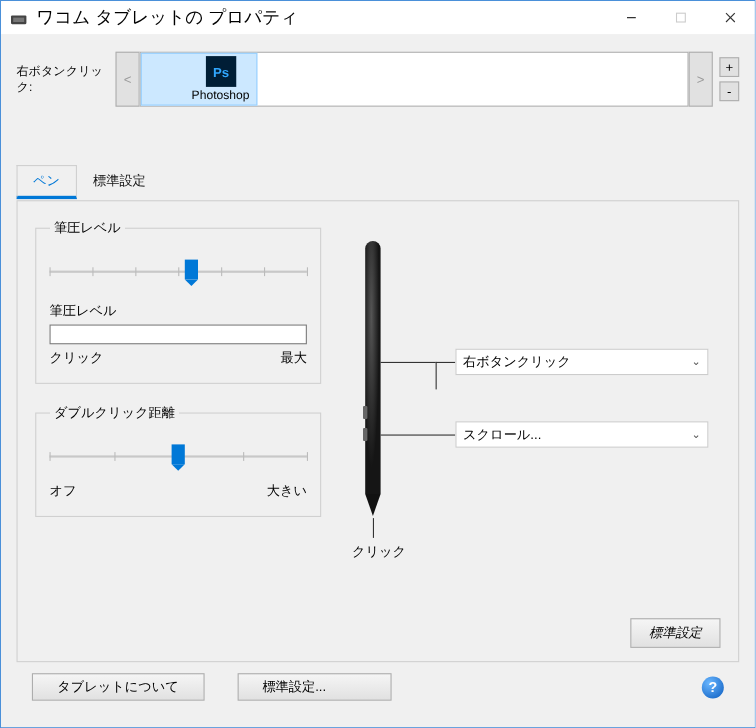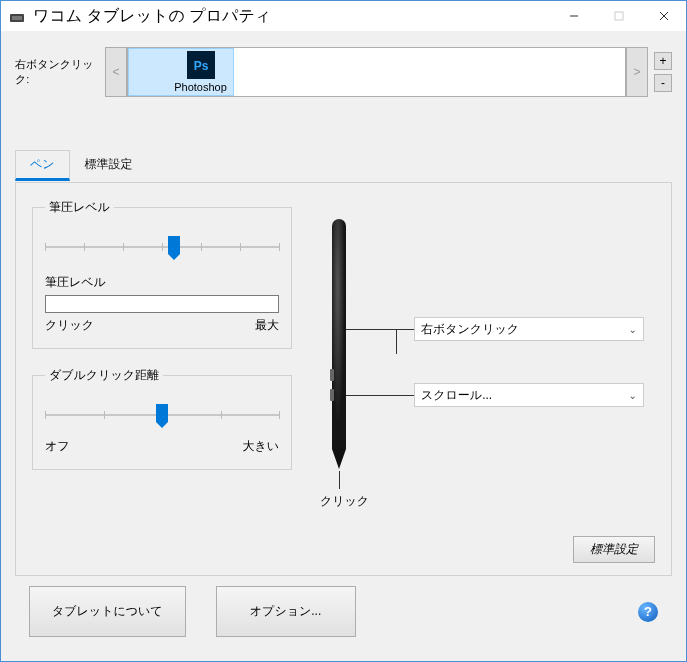--- a/index.html
+++ b/index.html
@@ -46,21 +46,21 @@
   .pen-tip { width:0;height:0; border-left:7px solid transparent; border-right:7px solid transparent; border-top:20px solid #111; margin:0 auto;}
   .pen-btn-mark { position:absolute; left:-2px; width:4px; height:12px; background:#666; border-radius:1px;}
   .conn-line { position:absolute; border-color:#333; }
   .h-line { border-top:1px solid #333; height:0;}
   .v-line { border-left:1px solid #333; width:0;}
   .dropdown { position:absolute; display:flex; align-items:center; background:#fff; border:1px solid #ccc; height:24px; padding:0 6px; font-size:12px; width:230px;}
   .dropdown .chev { margin-left:auto; font-size:10px; color:#555;}
   .click-label { position:absolute; font-size:12px;}
   .default-row { text-align:right; padding: 6px 16px 12px; font-style: italic;}
   .bottom-bar { display:flex; align-items:center; padding:10px 14px 14px; gap:30px; background:#f0f0f0;}
-  .bottom-bar .btn { padding:16px 22px; min-width:140px; text-align:center;}
+  .bottom-bar .btn { padding:3px 22px; min-width:140px; text-align:left;}
   .help-icon { margin-left:auto; width:20px; height:20px; border-radius:50%; background:radial-gradient(circle at 35% 30%, #6ab7ff, #0a5bbf); color:#fff; display:flex; align-items:center; justify-content:center; font-weight:bold; font-size:13px;}
 </style>
 </head>
 <body>
 
 <div class="window">
   <div class="titlebar">
     <span class="icon">
       <svg viewBox="0 0 16 16">
           <rect x="1" y="6" width="14" height="8" rx="1" fill="#444"></rect>
@@ -183,17 +183,17 @@
           <div class="click-label" style="left:18px; top:294px;">クリック</div>
         </div>
       </div>
       <div class="default-row">
         <span class="btn">標準設定</span>
       </div>
     </div>
 
     <div class="bottom-bar">
       <span class="btn">タブレットについて</span>
-      <span class="btn">オプション...</span>
+      <span class="btn">標準設定...</span>
       <span class="help-icon">?</span>
     </div>
   </div>
 </div>
 
 </body></html>

